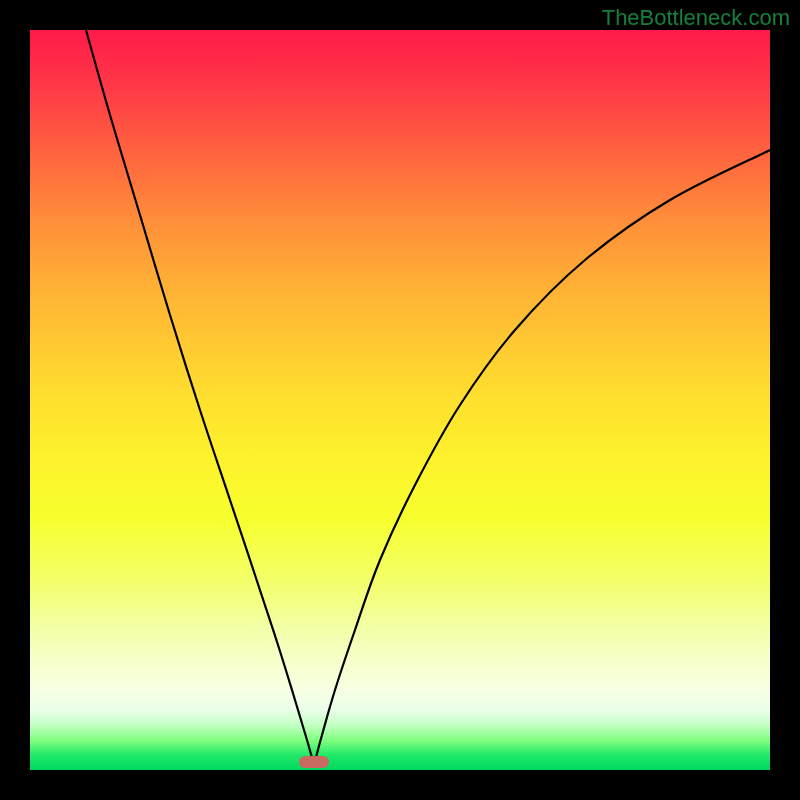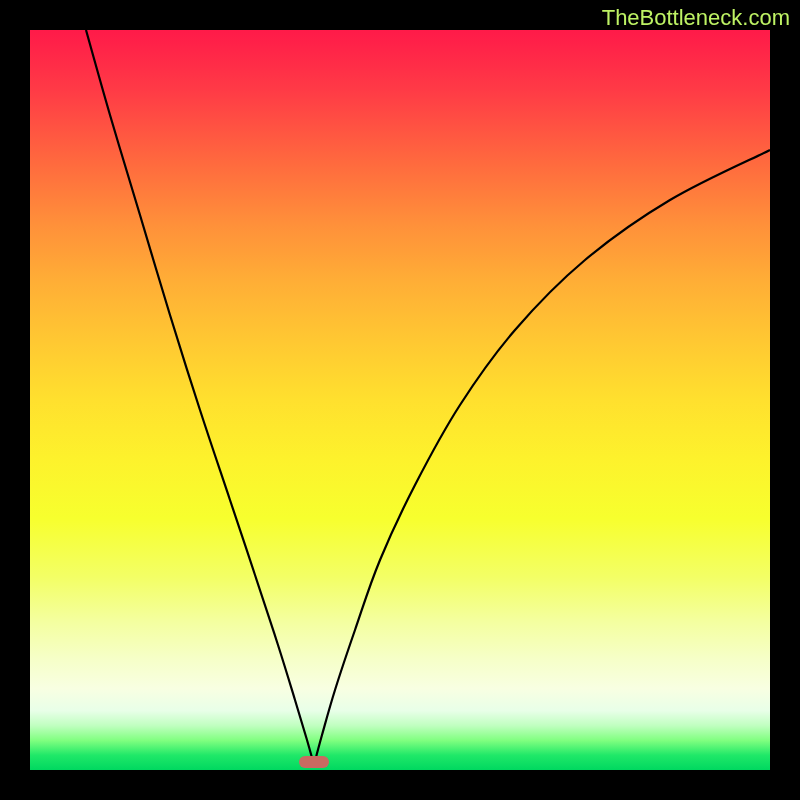--- a/index.html
+++ b/index.html
@@ -19,21 +19,21 @@
   #f4ffa0 80%,
   #f6ffc8 85%,
   #f8ffe2 89%,
   #e8ffe8 92%,
   #c0ffc0 94%,
   #80ff80 96%,
   #20e868 98%,
   #00d860 100%)}
 svg.curve{position:absolute;left:0;top:0;width:740px;height:740px}
 .marker{position:absolute;width:30px;height:12px;border-radius:7px;background:#c96a61;left:269px;top:726px}
-.watermark{position:absolute;top:5px;right:10px;color:#bef264;font-size:22px;font-weight:500}
+.watermark{position:absolute;top:5px;right:10px;color:#15803d;font-size:22px;font-weight:500}
 </style>
 </head>
 <body>
 
 <div class="frame">
   <div class="plot">
     <svg class="curve" viewBox="0 0 740 740" preserveAspectRatio="none">
       <path id="left-path" fill="none" stroke="#000" stroke-width="2.2" d="M 56 0 C 60.3 15.3, 70.3 51.7, 80 85 C 89.7 118.3, 99.2 149.0, 110 185 C 120.8 221.0, 129.2 249.9, 140 285 C 150.8 320.1, 159.2 346.7, 170 380 C 180.8 413.3, 190.1 440.3, 200 470 C 209.9 499.7, 216.4 518.9, 225 545 C 233.6 571.1, 240.8 592.5, 248 615 C 255.2 637.5, 259.8 652.9, 265 670 C 270.2 687.1, 273.6 698.3, 277 710 C 280.4 721.7, 282.7 730.5, 284 735"></path>
       <path id="right-path" fill="none" stroke="#000" stroke-width="2.2" d="M 284 735 C 285.4 729.6, 288.2 718.5, 292 705 C 295.8 691.5, 299.1 678.9, 305 660 C 310.9 641.1, 316.9 623.4, 325 600 C 333.1 576.6, 339.2 556.1, 350 530 C 360.8 503.9, 370.6 482.9, 385 455 C 399.4 427.1, 412.0 402.9, 430 375 C 448.0 347.1, 462.5 326.1, 485 300 C 507.5 273.9, 527.1 253.4, 555 230 C 582.9 206.6, 606.7 189.8, 640 170 C 673.3 150.2, 722.0 129.0, 740 120"></path>
     </svg>

